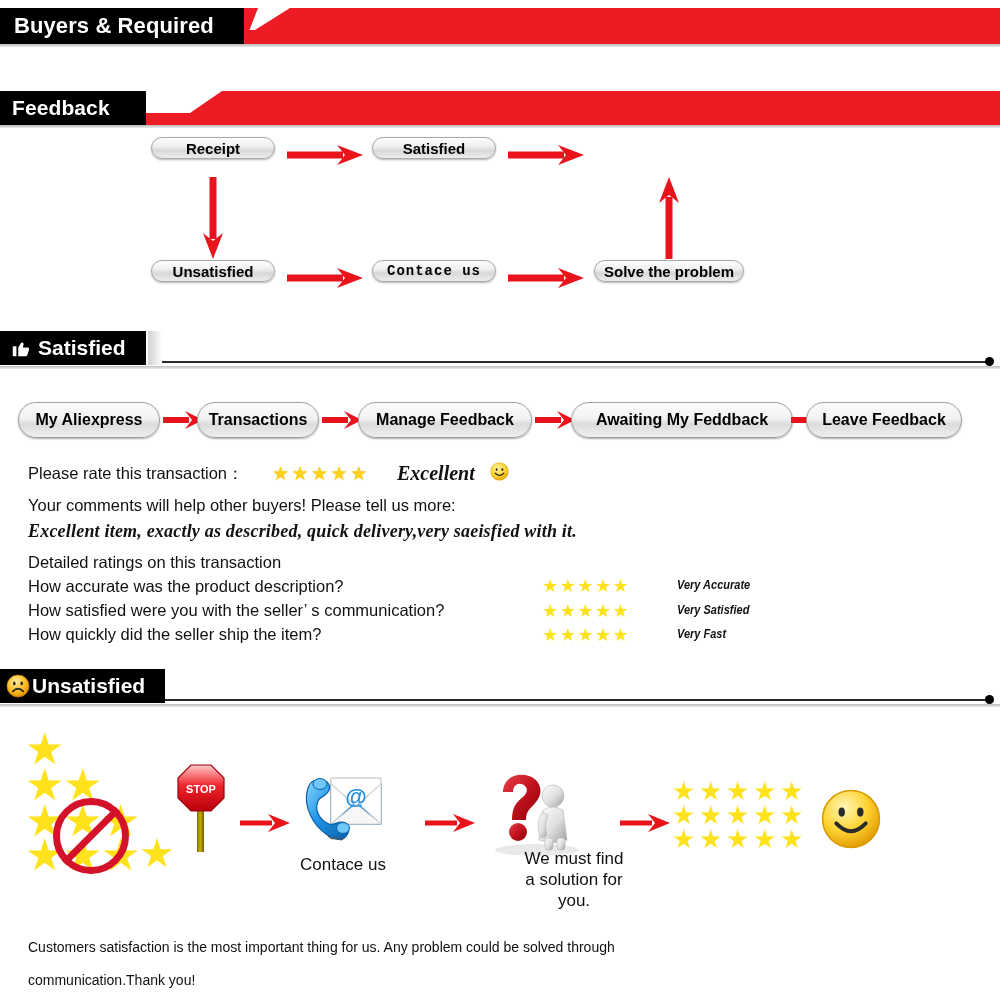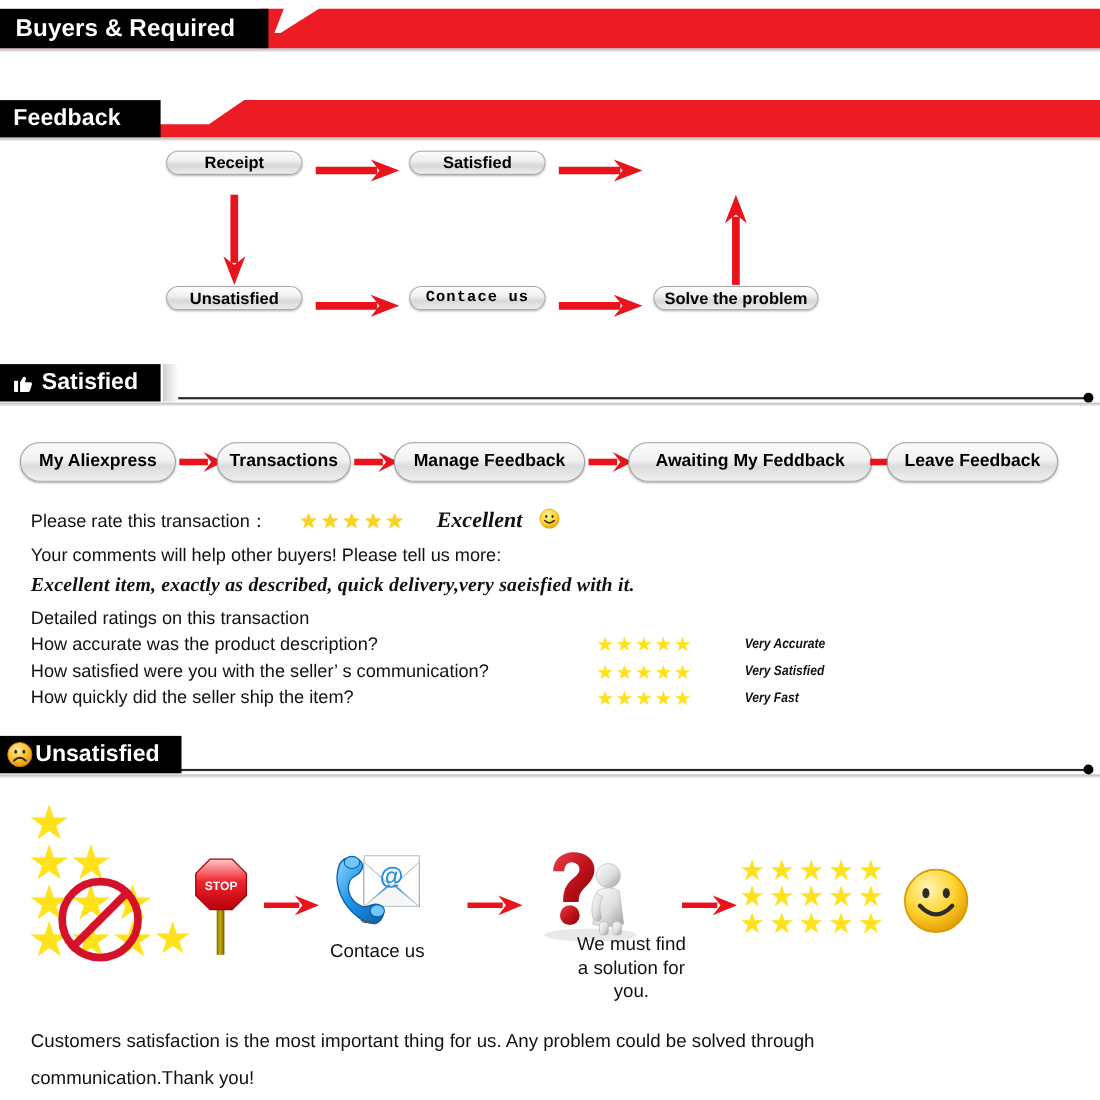--- a/index.html
+++ b/index.html
@@ -116,21 +116,21 @@
   }
   .no-sign .slash {
     position: absolute; left: 50%; top: 50%; width: 7px; background: #D4122A;
     transform-origin: center; transform: translate(-50%,-50%) rotate(45deg);
   }
   .grid-star { position: absolute; color: #FFE21C; line-height: 1; font-size: 26px; }
 
   .cap { position: absolute; font-size: 17px; color: #111; line-height: 21px; }
 
   .bottom-note {
-    position: absolute; font-size: 17px; color: #111; line-height: 44px;
+    position: absolute; font-size: 14px; color: #111; line-height: 44px;
   }
 
   svg { display: block; overflow: visible; }
 </style>
 </head>
 <body>
 
 <div id="page">
 
   <div class="banner" id="banner-buyers">
@@ -308,21 +308,21 @@
       <span class="big-star" style="left:101px; top:79px; font-size:44px;">★</span>
       <span class="big-star" style="left:25px;  top:113px;font-size:44px;">★</span>
       <span class="big-star" style="left:63px;  top:113px;font-size:44px;">★</span>
       <span class="big-star" style="left:101px; top:113px;font-size:44px;">★</span>
       <span class="big-star" style="left:139px; top:113px;font-size:40px;">★</span>
       <div class="no-sign" style="left:53px; top:78px; width:76px; height:76px;">
         <div class="slash" style="height:76px;"></div>
       </div>
     </div>
 
-    <div style="position:absolute;left:177px;top:60px;">
+    <div style="position:absolute;left:177px;top:44px;">
       <svg width="48" height="92" viewBox="0 0 48 92">
         <defs>
           <linearGradient id="stopg" x1="0" y1="0" x2="0" y2="1">
             <stop offset="0%" stop-color="#FFC9C9"></stop>
               <stop offset="45%" stop-color="#F0232B"></stop>
               <stop offset="100%" stop-color="#B8000B"></stop>
           </linearGradient>
           <linearGradient id="poleg" x1="0" y1="0" x2="1" y2="0">
             <stop offset="0%" stop-color="#7F6A00"></stop>
               <stop offset="45%" stop-color="#C9B000"></stop>

